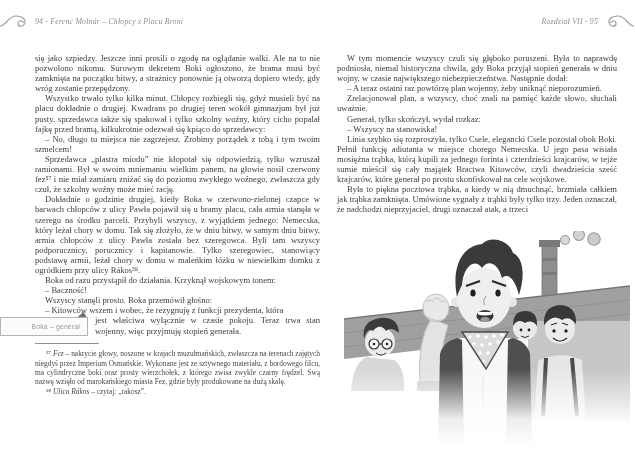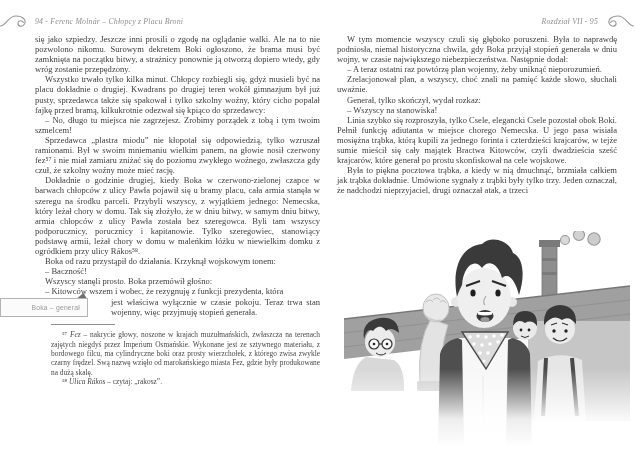--- a/index.html
+++ b/index.html
@@ -11,46 +11,46 @@
   .running-head{position:absolute;top:17px;font-style:italic;font-size:7.8px;
     letter-spacing:.2px;color:#8f8f8f;white-space:nowrap;}
   .rh-left{left:35px;}
   .rh-right{right:37px;text-align:center;}
   .rh-title{font-style:italic;}
   .ornament{position:absolute;top:11px;}
   .orn-left{left:0;}
   .orn-right{right:1px;}
 
   
-  .text-col{position:absolute;top:34px;font-size:8.55px;line-height:10.1px;
+  .text-col{position:absolute;top:53px;font-size:8.55px;line-height:10.1px;
     text-align:justify;text-justify:inter-word;}
   .col-left{left:35px;width:285px;}
   .col-right{left:337px;width:280px;}
   .text-col p{margin:0;}
   .ind{text-indent:10px;}
 
   
   .general-first{text-indent:10px;}
-  .general-row{display:flex;align-items:center;margin-left:-35px;gap:16px;}
+  .general-row{display:flex;align-items:flex-start;margin-left:-35px;}
   .margin-note{
     flex:0 0 88px;box-sizing:border-box;height:19px;margin-top:2px;margin-right:7px;
     border:1px solid #b3b3b3;background:#fbfbfb;position:relative;
     display:flex;align-items:center;justify-content:flex-end;padding-right:7px;
     font-family:"Liberation Sans","DejaVu Sans",sans-serif;
     font-size:6.8px;color:#9a9a9a;letter-spacing:.2px;
   }
   .margin-note .pointer{
     position:absolute;top:-6px;right:2px;width:0;height:0;
     border-left:9px solid transparent;border-bottom:5px solid #6e6e6e;
     transform:skewX(32deg);
   }
   .general-rest{flex:1;}
 
   
-  .footnotes{margin-top:7px;margin-left:16px;}
+  .footnotes{margin-top:7px;}
   .fn-rule{width:64px;height:0;border-top:1px solid #8f8f8f;margin:5px 0 5px 0;}
   .fn{font-size:7.4px;line-height:9.3px;color:#474747;text-indent:11px;text-align:justify;}
   .fn .fn-marker{font-style:italic;}
   .fn .fn-term{font-style:italic;}
 
   
   .illustration{position:absolute;left:332px;top:231px;width:298px;height:215px;}
 </style>
 </head>
 <body>
@@ -96,21 +96,21 @@
     </div>
   </div>
 
   <div class="text-col col-right">
     <p class="ind">W tym momencie wszyscy czuli się głęboko poruszeni. Była to naprawdę podniosła, niemal historyczna chwila, gdy Boka przyjął stopień generała w dniu wojny, w czasie największego niebezpieczeństwa. Następnie dodał:</p>
     <p class="ind">– A teraz ostatni raz powtórzę plan wojenny, żeby uniknąć nieporozumień.</p>
     <p class="ind">Zrelacjonował plan, a wszyscy, choć znali na pamięć każde słowo, słuchali uważnie.</p>
     <p class="ind">Generał, tylko skończył, wydał rozkaz:</p>
     <p class="ind">– Wszyscy na stanowiska!</p>
     <p class="ind">Linia szybko się rozproszyła, tylko Csele, elegancki Csele pozostał obok Boki. Pełnił funkcję adiutanta w miejsce chorego Nemecska. U jego pasa wisiała mosiężna trąbka, którą kupili za jednego forinta i czterdzieści krajcarów, w tejże sumie mieścił się cały majątek Bractwa Kitowców, czyli dwadzieścia sześć krajcarów, które generał po prostu skonfiskował na cele wojskowe.</p>
-    <p class="ind">Była to piękna pocztowa trąbka, a kiedy w nią dmuchnąć, brzmiała całkiem jak trąbka dokładnie. Umówione sygnały z trąbki były tylko trzy. Jeden oznaczał, że nadchodzi nieprzyjaciel, drugi oznaczał atak, a trzeci</p>
+    <p class="ind">Była to piękna pocztowa trąbka, a kiedy w nią dmuchnąć, brzmiała całkiem jak trąbka zamknięta. Umówione sygnały z trąbki były tylko trzy. Jeden oznaczał, że nadchodzi nieprzyjaciel, drugi oznaczał atak, a trzeci</p>
   </div>
 
   <svg class="illustration" width="298" height="215" viewBox="0 0 298 215">
     <defs>
       <linearGradient id="fade" x1="0" y1="0" x2="0" y2="1">
         <stop offset="0" stop-color="#ffffff" stop-opacity="0"></stop>
         <stop offset="0.65" stop-color="#ffffff" stop-opacity="0.9"></stop>
         <stop offset="1" stop-color="#ffffff" stop-opacity="1"></stop>
       </linearGradient>
     </defs>

